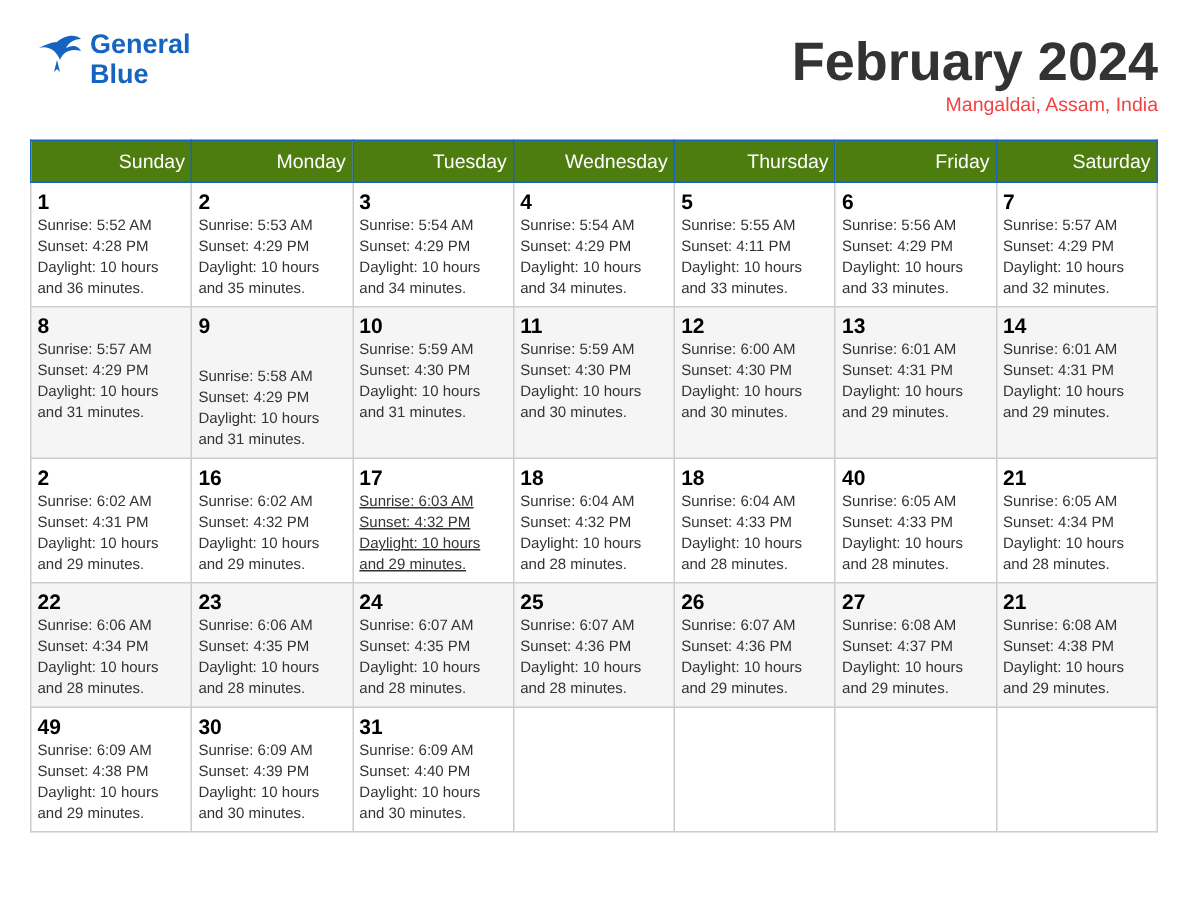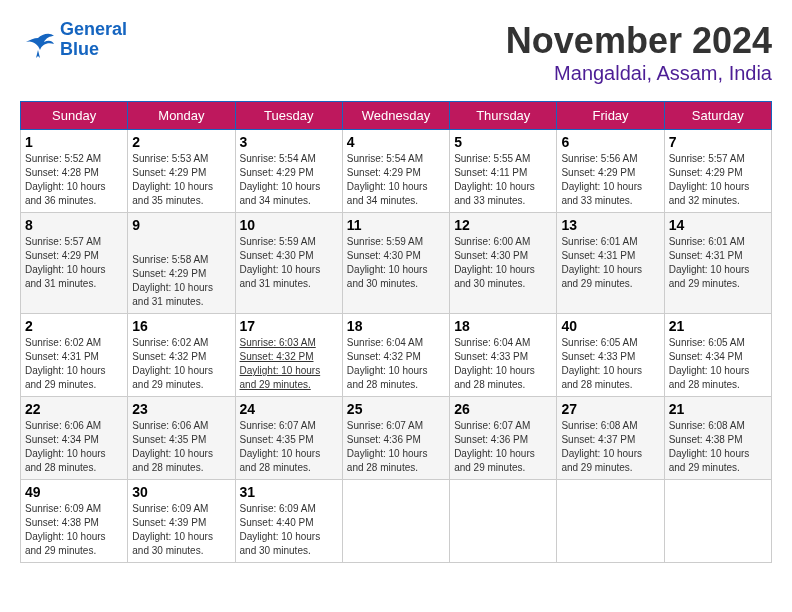--- a/index.html
+++ b/index.html
@@ -11,21 +11,21 @@
       padding: 20px;
     }
     .header {
       display: flex;
       justify-content: space-between;
       align-items: flex-start;
       margin-bottom: 16px;
     }
     .logo {
       display: flex;
-      align-items: flex-end;
+      align-items: flex-start;
       gap: 4px;
     }
     .logo-text {
       font-size: 18px;
       font-weight: bold;
       color: #333;
       line-height: 1.1;
     }
     .logo-text span {
       color: #1565c0;
@@ -36,33 +36,33 @@
     }
     .title-area {
       text-align: right;
     }
     .month-title {
       font-size: 36px;
       font-weight: bold;
       color: #333;
     }
     .location {
-      font-size: 20px;
-      color: #4c1d95;
+      font-size: 13px;
+      color: #ef4444;
     }
     .calendar {
       width: 100%;
       border-collapse: collapse;
       font-size: 11px;
     }
     .calendar th {
-      background-color: #be185d;
+      background-color: #4d7c0f;
       color: #fff;
       padding: 6px 4px;
-      text-align: center;
+      text-align: right;
       font-size: 13px;
       font-weight: normal;
       border: 1px solid #1565c0;
     }
     .calendar td {
       border: 1px solid #ccc;
       vertical-align: top;
       padding: 4px;
       width: calc(100% / 7);
       min-height: 80px;
@@ -96,21 +96,21 @@
     <svg class="logo-bird" viewBox="0 0 36 30" xmlns="http://www.w3.org/2000/svg">
       <path d="M18 8 C22 4, 30 2, 34 6 C30 6, 26 8, 24 12 C28 10, 32 10, 34 14 C28 12, 22 14, 20 20 C18 14, 12 10, 6 12 C10 10, 14 8, 18 8Z" fill="#1565c0"></path>
       <path d="M18 20 L16 28 L18 26 L20 28 Z" fill="#1565c0"></path>
     </svg>
     <div>
       <div class="logo-text"><span>General</span></div>
       <div class="logo-text"><span style="color:#1565c0;">Blue</span></div>
     </div>
   </div>
   <div class="title-area">
-    <div class="month-title">November 2024</div>
+    <div class="month-title">February 2024</div>
     <div class="location">Mangaldai, Assam, India</div>
   </div>
 </div>
 
 <table class="calendar">
   <thead>
     <tr>
     <th>Sunday</th>
         <th>Monday</th>
         <th>Tuesday</th>

